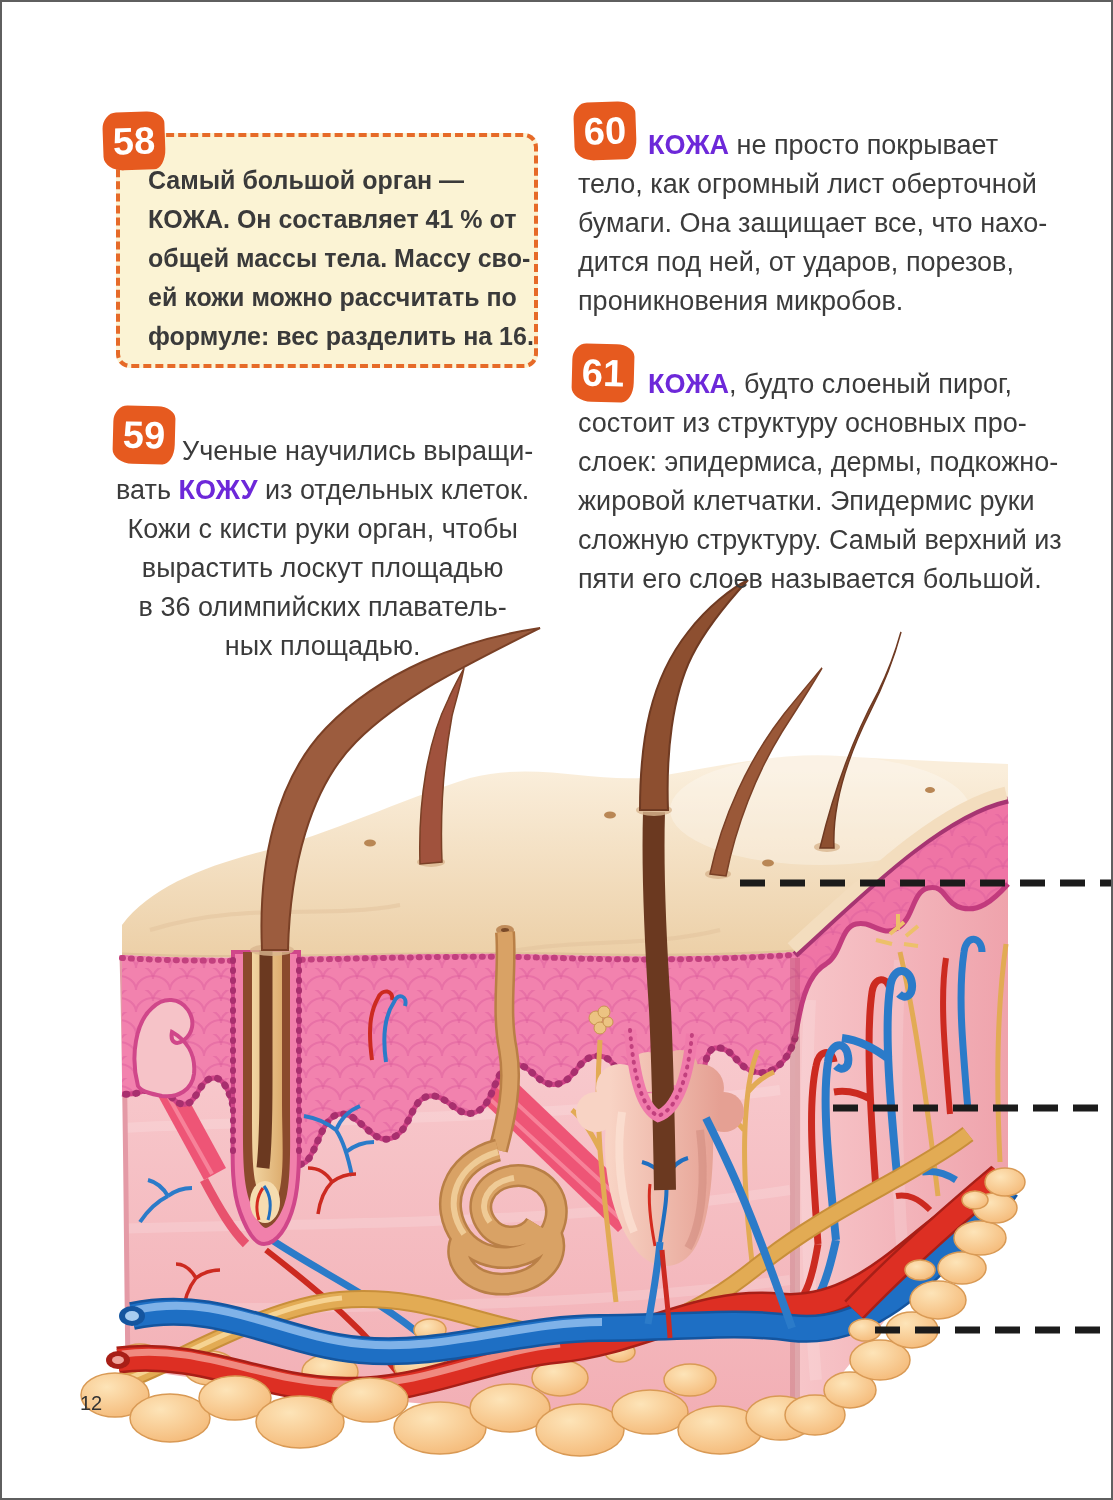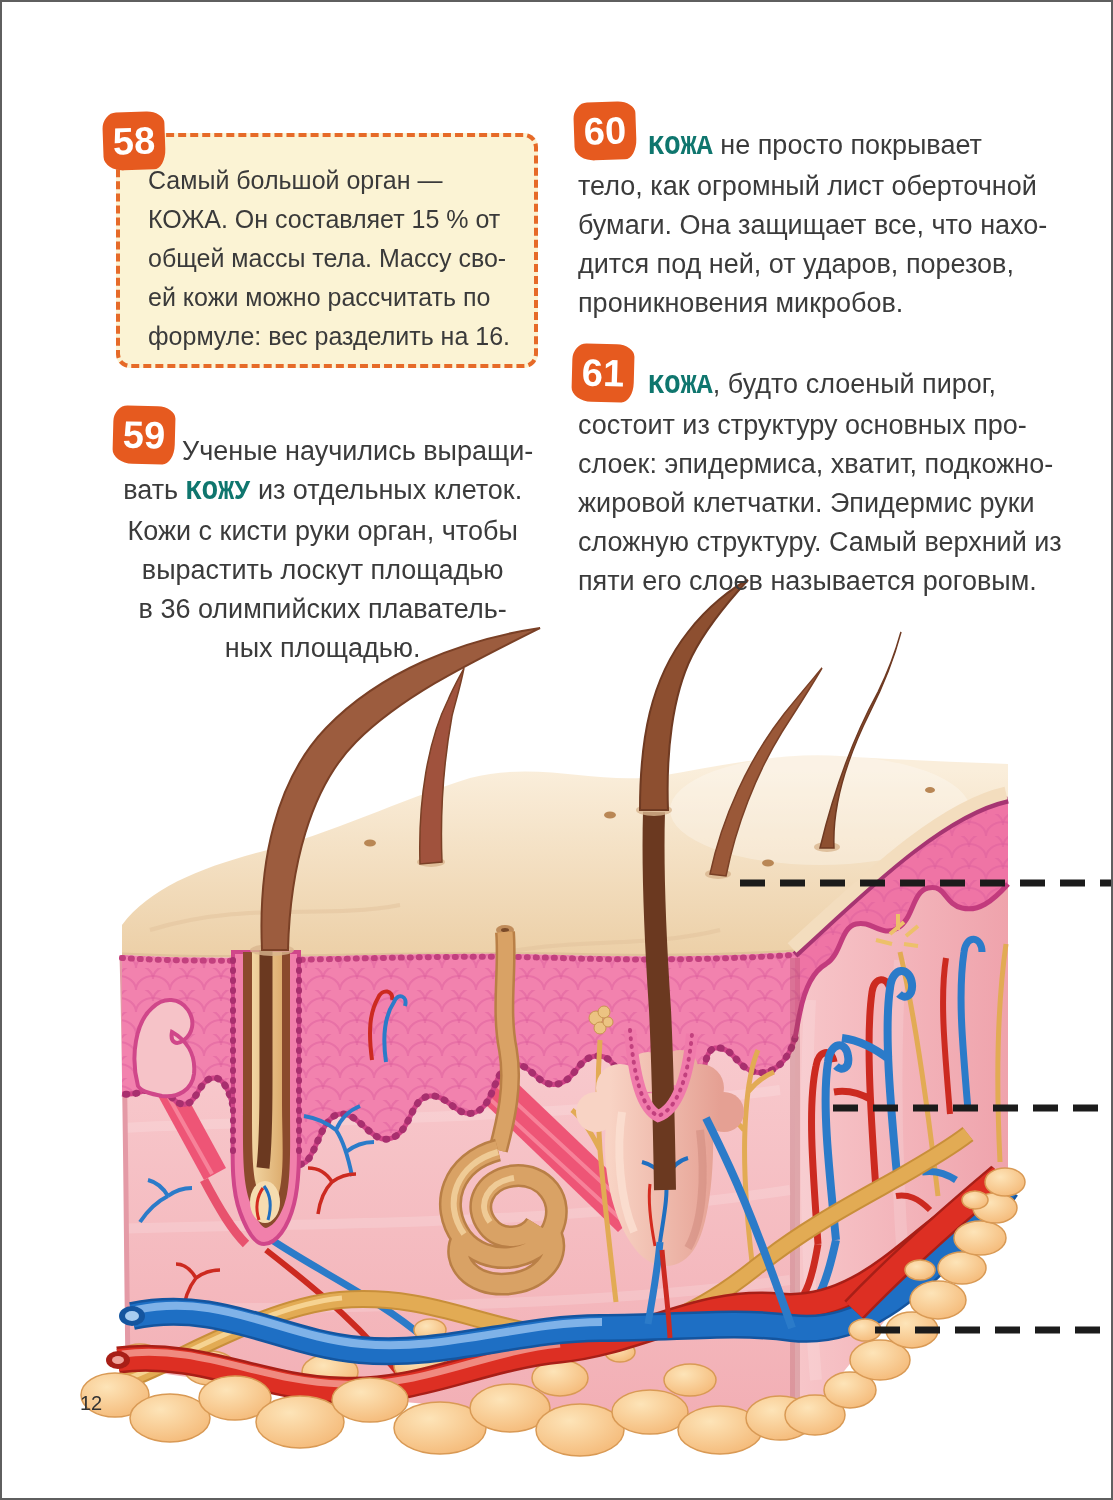--- a/index.html
+++ b/index.html
@@ -8,25 +8,25 @@
   #frame{position:absolute;inset:0;border:2px solid #5f5f5f;pointer-events:none;z-index:50;}
   .badge{position:absolute;width:62px;height:58px;background:#e65a1f;color:#fff;
          display:flex;align-items:center;justify-content:center;
          font-weight:700;font-size:38px;z-index:10;
          border-radius:14px 18px 12px 20px / 16px 12px 20px 14px;}
   .badge.r1{transform:rotate(-2deg);}
   .badge.r2{transform:rotate(1.5deg);}
   #fact58-box{position:absolute;left:116px;top:133px;width:422px;height:235px;
       background:#fbf3d4;border:4px dashed #e66a28;border-radius:14px;box-sizing:border-box;
       padding:24px 0 0 28px;z-index:5;}
-  #fact58-box .fline{font-weight:400;font-size:25px;line-height:39px;color:#3a3a3a;white-space:nowrap;}
+  #fact58-box .fline{font-weight:700;font-size:25px;line-height:39px;color:#3a3a3a;white-space:nowrap;}
   .fact{position:absolute;font-size:27px;line-height:39px;color:#3b3b3b;z-index:5;}
   .fact .fline{white-space:nowrap;}
   .fact .fline.ind{padding-left:70px;}
-  .accent{color:#0f766e;font-weight:700;font-family:Liberation Mono, monospace;}
+  .accent{color:#6d28d9;font-weight:700;}
   #page-num{position:absolute;left:80px;top:1392px;font-size:20px;color:#333;z-index:6;}
   svg{position:absolute;left:0;top:0;z-index:1;}
 </style>
 </head>
 <body>
 
 <div id="page">
   <div id="frame"></div>
 
   <svg width="1113" height="1500" viewBox="0 0 1113 1500">
@@ -302,21 +302,21 @@
       <line x1="833" y1="1108" x2="1113" y2="1108"></line>
       <line x1="875" y1="1330" x2="1113" y2="1330"></line>
     </g>
   </svg>
 
   <div class="badge r1" style="left:103px;top:112px;">
     <span>58</span>
   </div>
   <div id="fact58-box">
       <div class="fline"><span>Самый большой орган —</span></div>
-      <div class="fline"><span>КОЖА. Он составляет 15 % от</span></div>
+      <div class="fline"><span>КОЖА. Он составляет 41 % от</span></div>
       <div class="fline"><span>общей массы тела. Массу сво-</span></div>
       <div class="fline"><span>ей кожи можно рассчитать по</span></div>
       <div class="fline"><span>формуле: вес разделить на 16.</span></div>
     </div>
 
   <div class="badge r2" style="left:113px;top:406px;">
     <span>59</span>
   </div>
   <div class="fact" style="left:112px;top:432px;text-align:center;">
       <div class="fline ind"><span>Ученые научились выращи-</span></div>
@@ -337,20 +337,20 @@
       <div class="fline"><span>дится под ней, от ударов, порезов,</span></div>
       <div class="fline"><span>проникновения микробов.</span></div>
     </div>
 
   <div class="badge r2" style="left:572px;top:344px;">
     <span>61</span>
   </div>
   <div class="fact" style="left:578px;top:365px;">
       <div class="fline ind"><span class="accent">КОЖА</span><span>, будто слоеный пирог,</span></div>
       <div class="fline"><span>состоит из структуру основных про-</span></div>
-      <div class="fline"><span>слоек: эпидермиса, хватит, подкожно-</span></div>
+      <div class="fline"><span>слоек: эпидермиса, дермы, подкожно-</span></div>
       <div class="fline"><span>жировой клетчатки. Эпидермис руки</span></div>
       <div class="fline"><span>сложную структуру. Самый верхний из</span></div>
-      <div class="fline"><span>пяти его слоев называется роговым.</span></div>
+      <div class="fline"><span>пяти его слоев называется большой.</span></div>
     </div>
 
   <div id="page-num">12</div>
 </div>
 
 </body></html>

